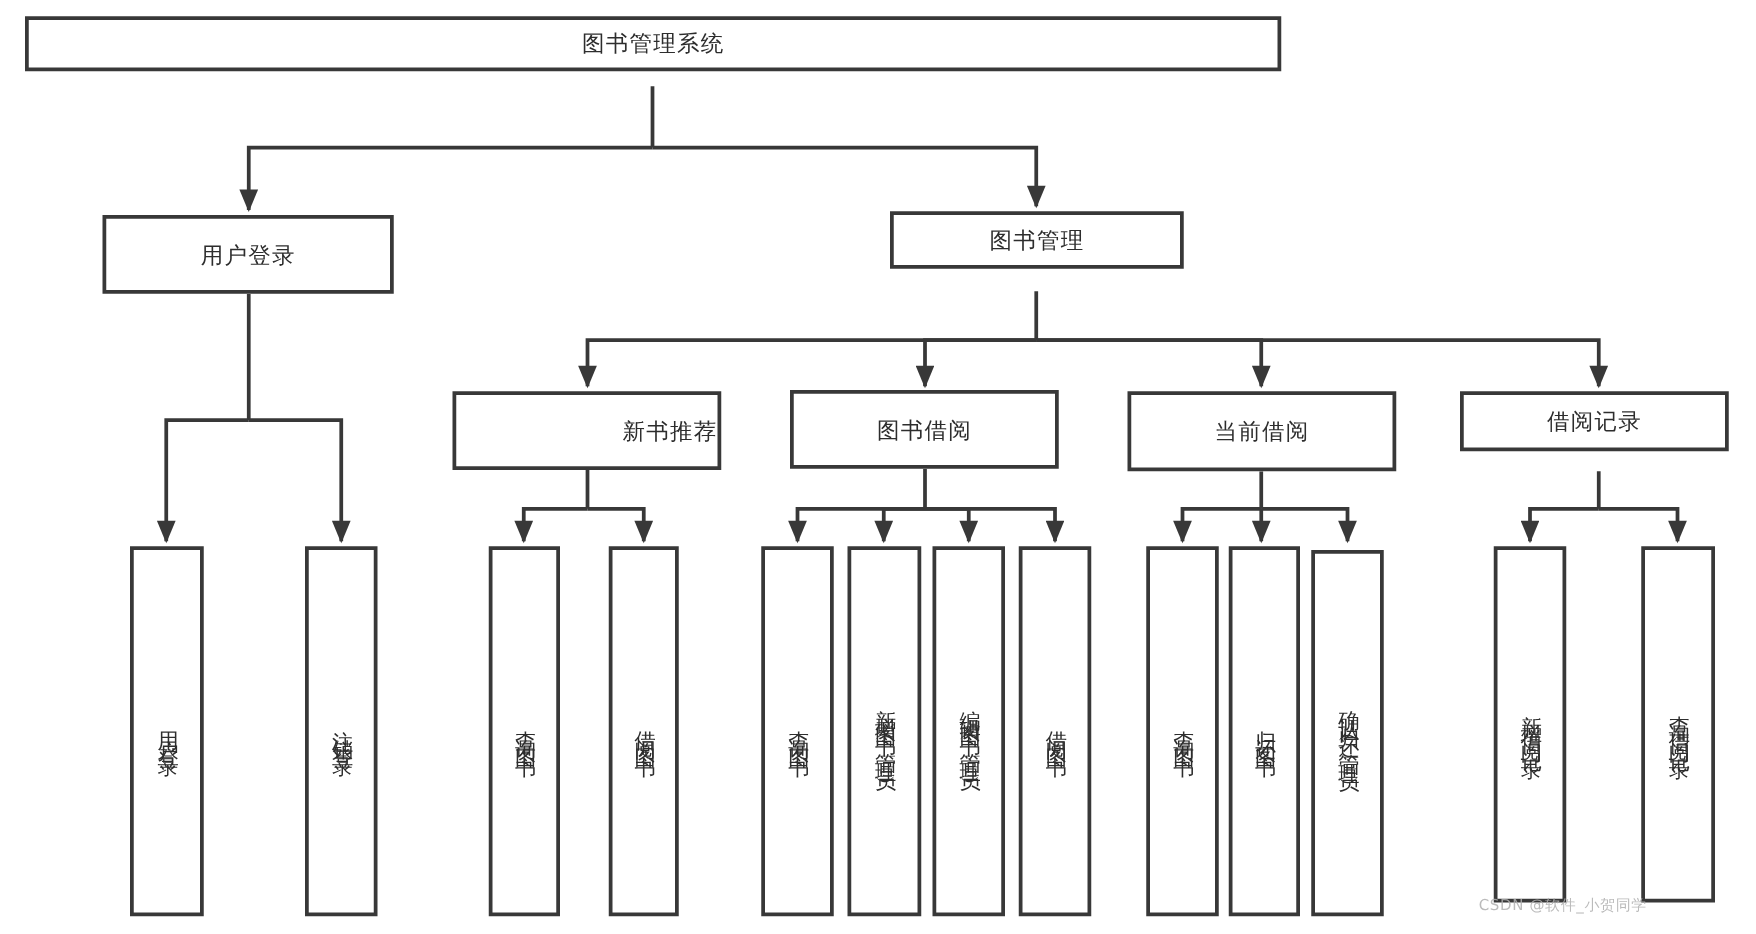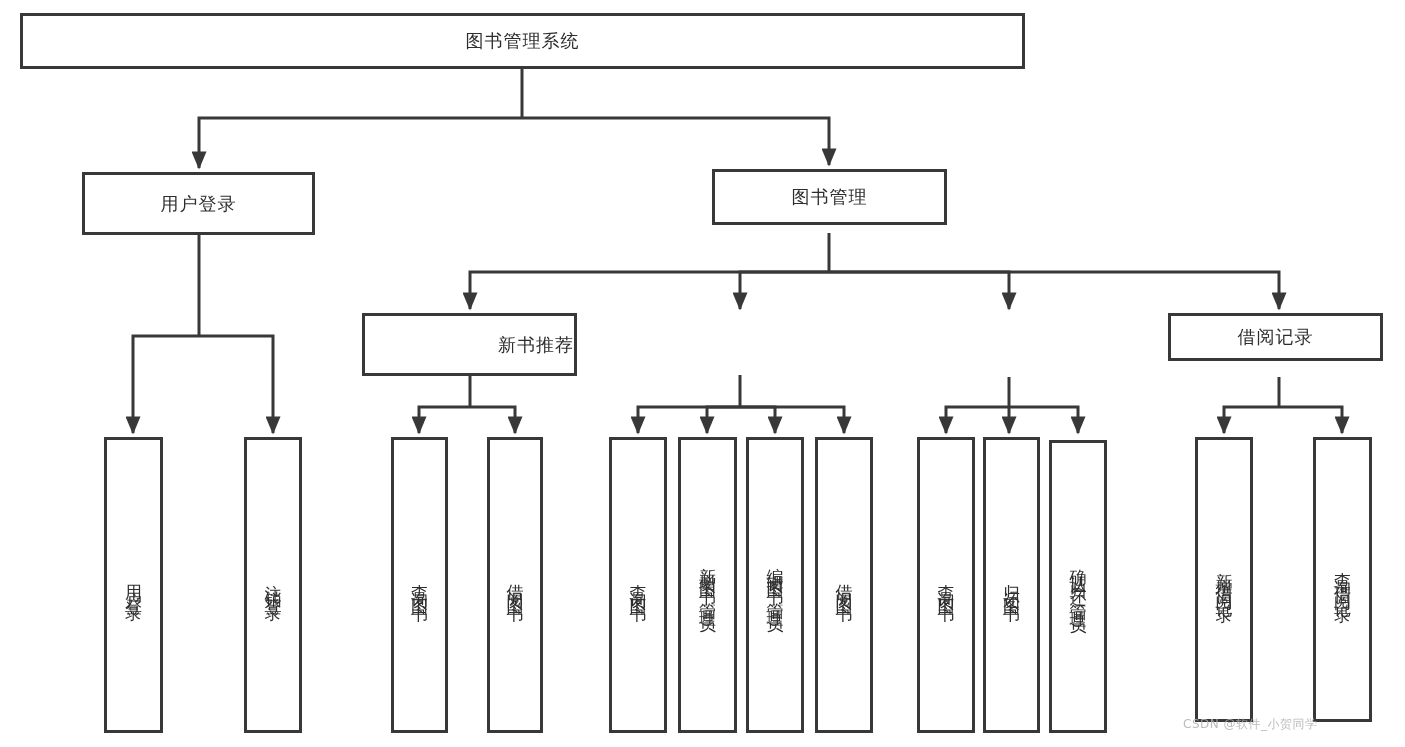--- a/index.html
+++ b/index.html
@@ -106,33 +106,39 @@
     <path class="c" d="M1009,377 V407"></path>
     <path class="c" d="M1009,407 H946 V433" marker-end="url(#arr)"></path>
     <path class="c" d="M1009,407 V433" marker-end="url(#arr)"></path>
     <path class="c" d="M1009,407 H1078 V433" marker-end="url(#arr)"></path>
 
     <path class="c" d="M1279,377 V407"></path>
     <path class="c" d="M1279,407 H1224 V433" marker-end="url(#arr)"></path>
     <path class="c" d="M1279,407 H1342 V433" marker-end="url(#arr)"></path>
   </svg>
 
-  <div class="box hbox" style="left:20px; top:13px; width:1005px; height:56px;">
+  <div class="box hbox" style="left:20px; top:13px; width:1005px; height:44px;">
     <span>图书管理系统</span>
   </div>
 
   <div class="box hbox" style="left:82px; top:172px; width:233px; height:63px;">
     <span>用户登录</span>
   </div>
-  <div class="box hbox" style="left:712px; top:169px; width:235px; height:56px;">
+  <div class="box hbox" style="left:712px; top:169px; width:235px; height:46px;">
     <span>图书管理</span>
   </div>
 
   <div class="box hbox" style="left:362px; top:313px; width:215px; height:63px;justify-content:flex-end;">
     <span>新书推荐</span>
+  </div>
+  <div class="box hbox" style="left:632px; top:312px; width:215px; height:63px;">
+    <span>图书借阅</span>
+  </div>
+  <div class="box hbox" style="left:902px; top:313px; width:215px; height:64px;">
+    <span>当前借阅</span>
   </div>
   <div class="box hbox" style="left:1168px; top:313px; width:215px; height:48px;">
     <span>借阅记录</span>
   </div>
 
   <div class="box vbox" style="left:104px; top:437px; width:59px; height:296px;">
     <span class="vlabel">用户登录</span>
   </div>
   <div class="box vbox" style="left:244px; top:437px; width:58px; height:296px;">
     <span class="vlabel">注销登录</span>

